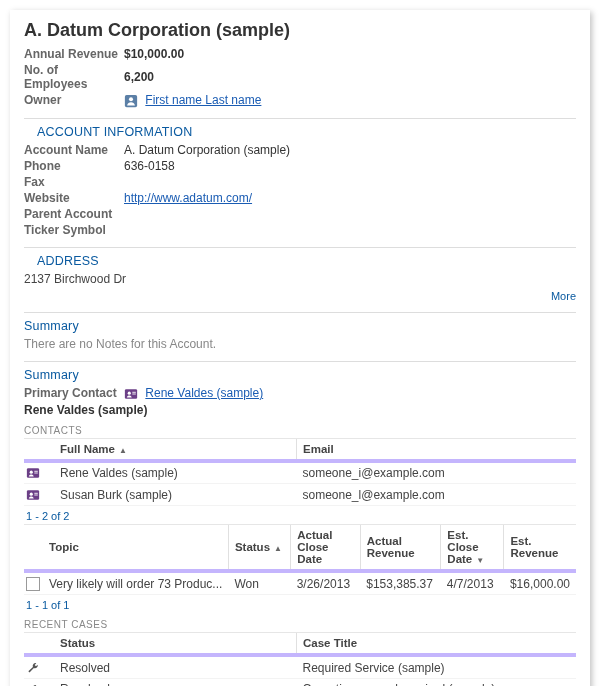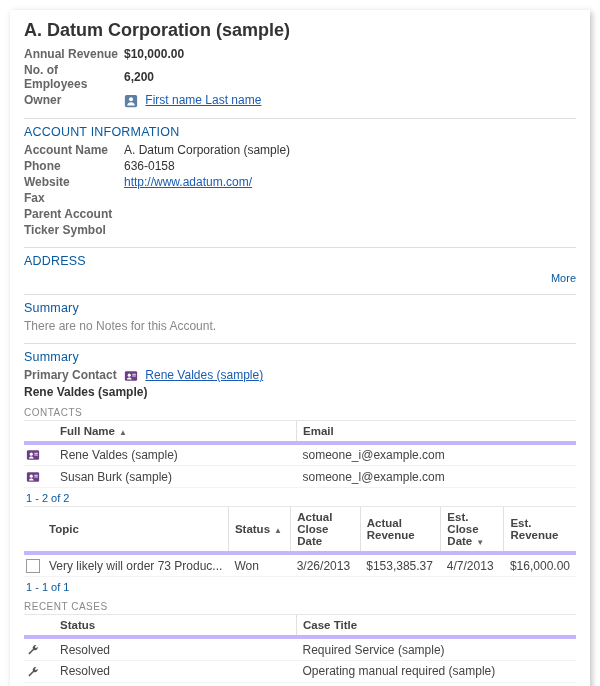--- a/index.html
+++ b/index.html
@@ -28,21 +28,21 @@
   .kv .v.bold { font-weight: 600; color: #333; }
   a.link { color: #1a5cb3; text-decoration: underline; }
   .section-sep { border-top: 1px solid #ddd; margin: 10px 0 6px 0; }
   .section-head {
     color: #0a5aa0;
     font-size: 12.5px;
     letter-spacing: 0.2px;
     margin: 6px 0 4px 0;
     font-weight: 400;
   }
-  .section-head.upper { text-transform: uppercase; }
+  .section-head.upper { text-transform: uppercase; margin-left: 13px; }
   .muted { color: #888; font-size: 12px; }
   .more { text-align: right; color: #0a5aa0; font-size: 11px; margin-top: 4px; }
   .icon {
     display: inline-block;
     width: 14px; height: 14px;
     vertical-align: middle;
     margin-right: 4px;
   }
   .icon svg { width: 14px; height: 14px; display: block; }
   .subhead { color: #888; font-size: 10px; letter-spacing: 0.5px; margin: 8px 0 2px 0; }
@@ -98,38 +98,39 @@
 
   <div class="kv">
       <span class="k">Account Name</span>
       <span class="v">A. Datum Corporation (sample)</span>
     </div>
   <div class="kv">
       <span class="k">Phone</span>
       <span class="v">636-0158</span>
     </div>
   <div class="kv">
+      <span class="k">Fax</span>
+      <span class="v"></span>
+    </div>
+  <div class="kv">
       <span class="k">Website</span>
       <span class="v"><a href="#" class="link">http://www.adatum.com/</a></span>
     </div>
   <div class="kv">
-      <span class="k">Fax</span>
-      <span class="v"></span>
-    </div>
-  <div class="kv">
       <span class="k">Parent Account</span>
       <span class="v"></span>
     </div>
   <div class="kv">
       <span class="k">Ticker Symbol</span>
       <span class="v"></span>
     </div>
 
   <div class="section-sep"></div>
   <div class="section-head upper">ADDRESS</div>
+  <div class="v">2137 Birchwood Dr</div>
   <div class="more"><a href="#" style="color:#0a5aa0;text-decoration:none;">More</a></div>
 
   <div class="section-sep"></div>
   <div class="section-head">Summary</div>
   <div class="muted">There are no Notes for this Account.</div>
 
   <div class="section-sep"></div>
   <div class="section-head">Summary</div>
   <div class="kv">
     <span class="k">Primary Contact</span>

